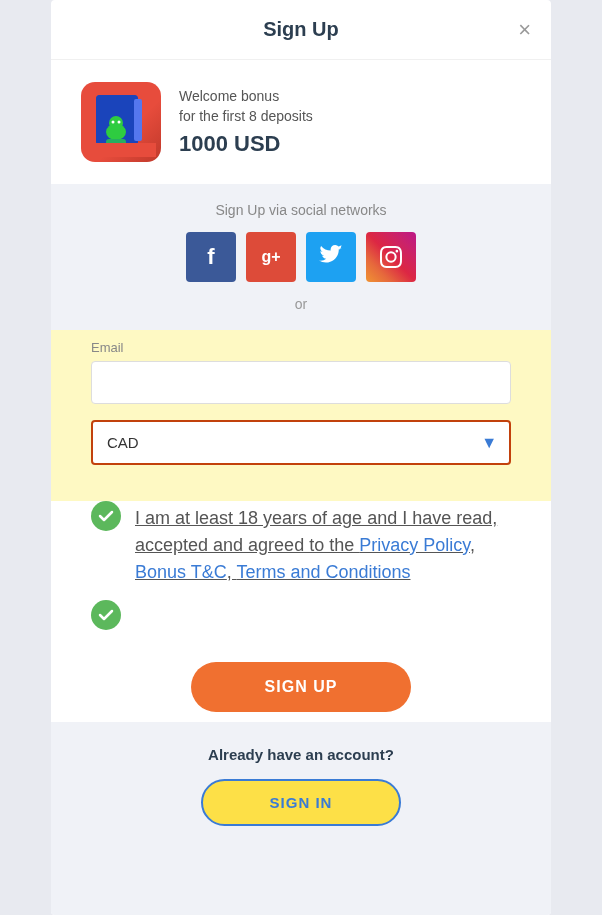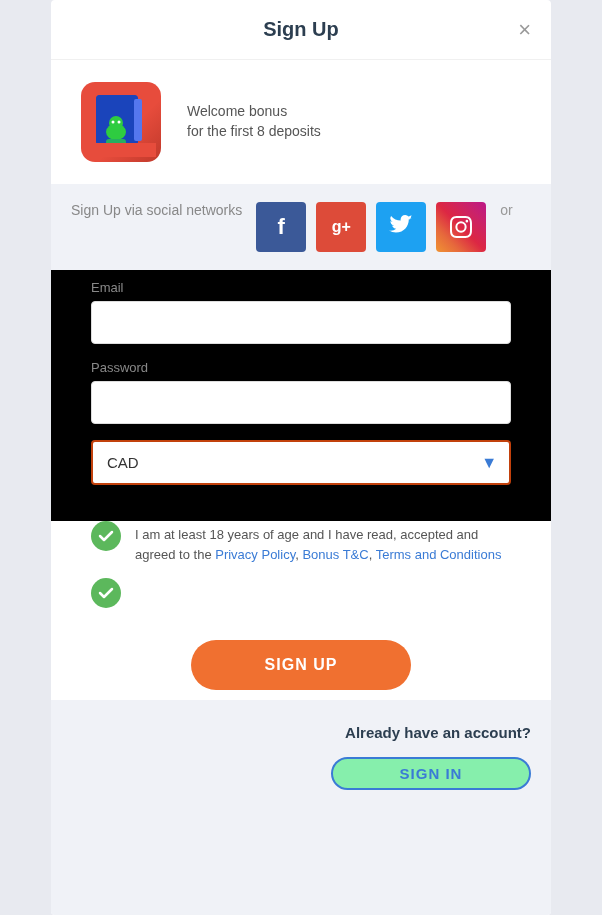--- a/index.html
+++ b/index.html
@@ -70,33 +70,32 @@
     }
     .bonus-text {
       display: flex;
       flex-direction: column;
       gap: 4px;
     }
     .bonus-subtitle {
       font-size: 14px;
       color: #555;
       line-height: 1.4;
-      margin-left: 8px;
     }
     .bonus-amount {
       font-size: 22px;
       font-weight: 700;
       color: #2c3e50;
     }
     .social-section {
       background: #f0f2f7;
       padding: 18px 20px;
       display: flex;
-      flex-direction: row;
-      align-items: flex-start;
+      flex-direction: column;
+      align-items: center;
       gap: 14px;
     }
     .social-label {
       font-size: 14px;
       color: #888;
     }
     .social-buttons {
       display: flex;
       gap: 10px;
     }
@@ -119,21 +118,21 @@
     .ig { background: linear-gradient(45deg, #f09433, #e6683c, #dc2743, #cc2366, #bc1888); }
     .or-divider {
       font-size: 14px;
       color: #999;
     }
     .form-section {
       padding: 10px 40px 20px 40px;
       display: flex;
       flex-direction: column;
       gap: 0;
-      background: #000000;
+      background: #fef9c3;
     }
     .form-group {
       display: flex;
       flex-direction: column;
       margin-bottom: 16px;
     }
     .form-label {
       font-size: 13px;
       color: #888;
       margin-bottom: 6px;
@@ -187,24 +186,25 @@
       align-items: center;
       justify-content: center;
       flex-shrink: 0;
       cursor: pointer;
     }
     .checkbox-icon svg {
       width: 16px;
       height: 16px;
     }
     .checkbox-text {
-      font-size: 13px;
+      font-size: 18px;
       color: #555;
       line-height: 1.5;
       padding-top: 4px;
+      text-decoration: underline;
     }
     .checkbox-text a {
       color: #3a7bd5;
       text-decoration: none;
     }
     .signup-btn-wrapper {
       display: flex;
       justify-content: center;
       padding: 18px 40px 10px;
       background: #fff;
@@ -219,35 +219,35 @@
       font-weight: 700;
       letter-spacing: 1px;
       cursor: pointer;
       width: 220px;
     }
     .footer-section {
       background: #f0f2f7;
       padding: 24px 20px 20px;
       display: flex;
       flex-direction: column;
-      align-items: flex-end;
+      align-items: center;
       gap: 16px;
       flex: 1;
     }
     .footer-text {
       font-size: 15px;
       font-weight: 700;
       color: #2c3e50;
     }
     .signin-btn {
-      background: #86efac;
+      background: #fde047;
       color: #3a7bd5;
       border: 2px solid #3a7bd5;
       border-radius: 30px;
-      padding: 6px 50px;
+      padding: 13px 50px;
       font-size: 15px;
       font-weight: 700;
       letter-spacing: 1px;
       cursor: pointer;
       width: 200px;
     }
   </style>
 </head>
 <body>
 
@@ -277,20 +277,21 @@
         <circle cx="33" cy="35" r="1.5" fill="#fff"></circle>
 
         <rect x="0" y="56" width="70" height="14" rx="0" fill="#e74c3c"></rect>
       </svg>
     </div>
     <div class="bonus-text">
       <span class="bonus-subtitle">
         <span>Welcome bonus</span><br>
         <span>for the first 8 deposits</span>
       </span>
+      <span class="bonus-amount">1000 USD</span>
     </div>
   </div>
 
   <div class="social-section">
     <span class="social-label">Sign Up via social networks</span>
     <div class="social-buttons">
       <button class="social-btn fb">f</button>
       <button class="social-btn gp" style="font-size:16px;">g+</button>
       <button class="social-btn tw">
         <svg viewBox="0 0 24 24" width="24" height="24" fill="white">
@@ -305,24 +306,20 @@
     </div>
     <span class="or-divider">or</span>
   </div>
 
   <div class="form-section">
     <div class="form-group">
       <label class="form-label">Email</label>
       <input type="email" class="form-input" style="">
     </div>
     <div class="form-group">
-      <label class="form-label">Password</label>
-      <input type="password" class="form-input" style="">
-    </div>
-    <div class="form-group">
       <div class="currency-select-wrapper">
         <select class="currency-select">
           <option value="CAD">CAD</option>
           <option value="USD">USD</option>
           <option value="EUR">EUR</option>
           <option value="GBP">GBP</option>
         </select>
         <span class="select-arrow">▼</span>
       </div>
     </div>

